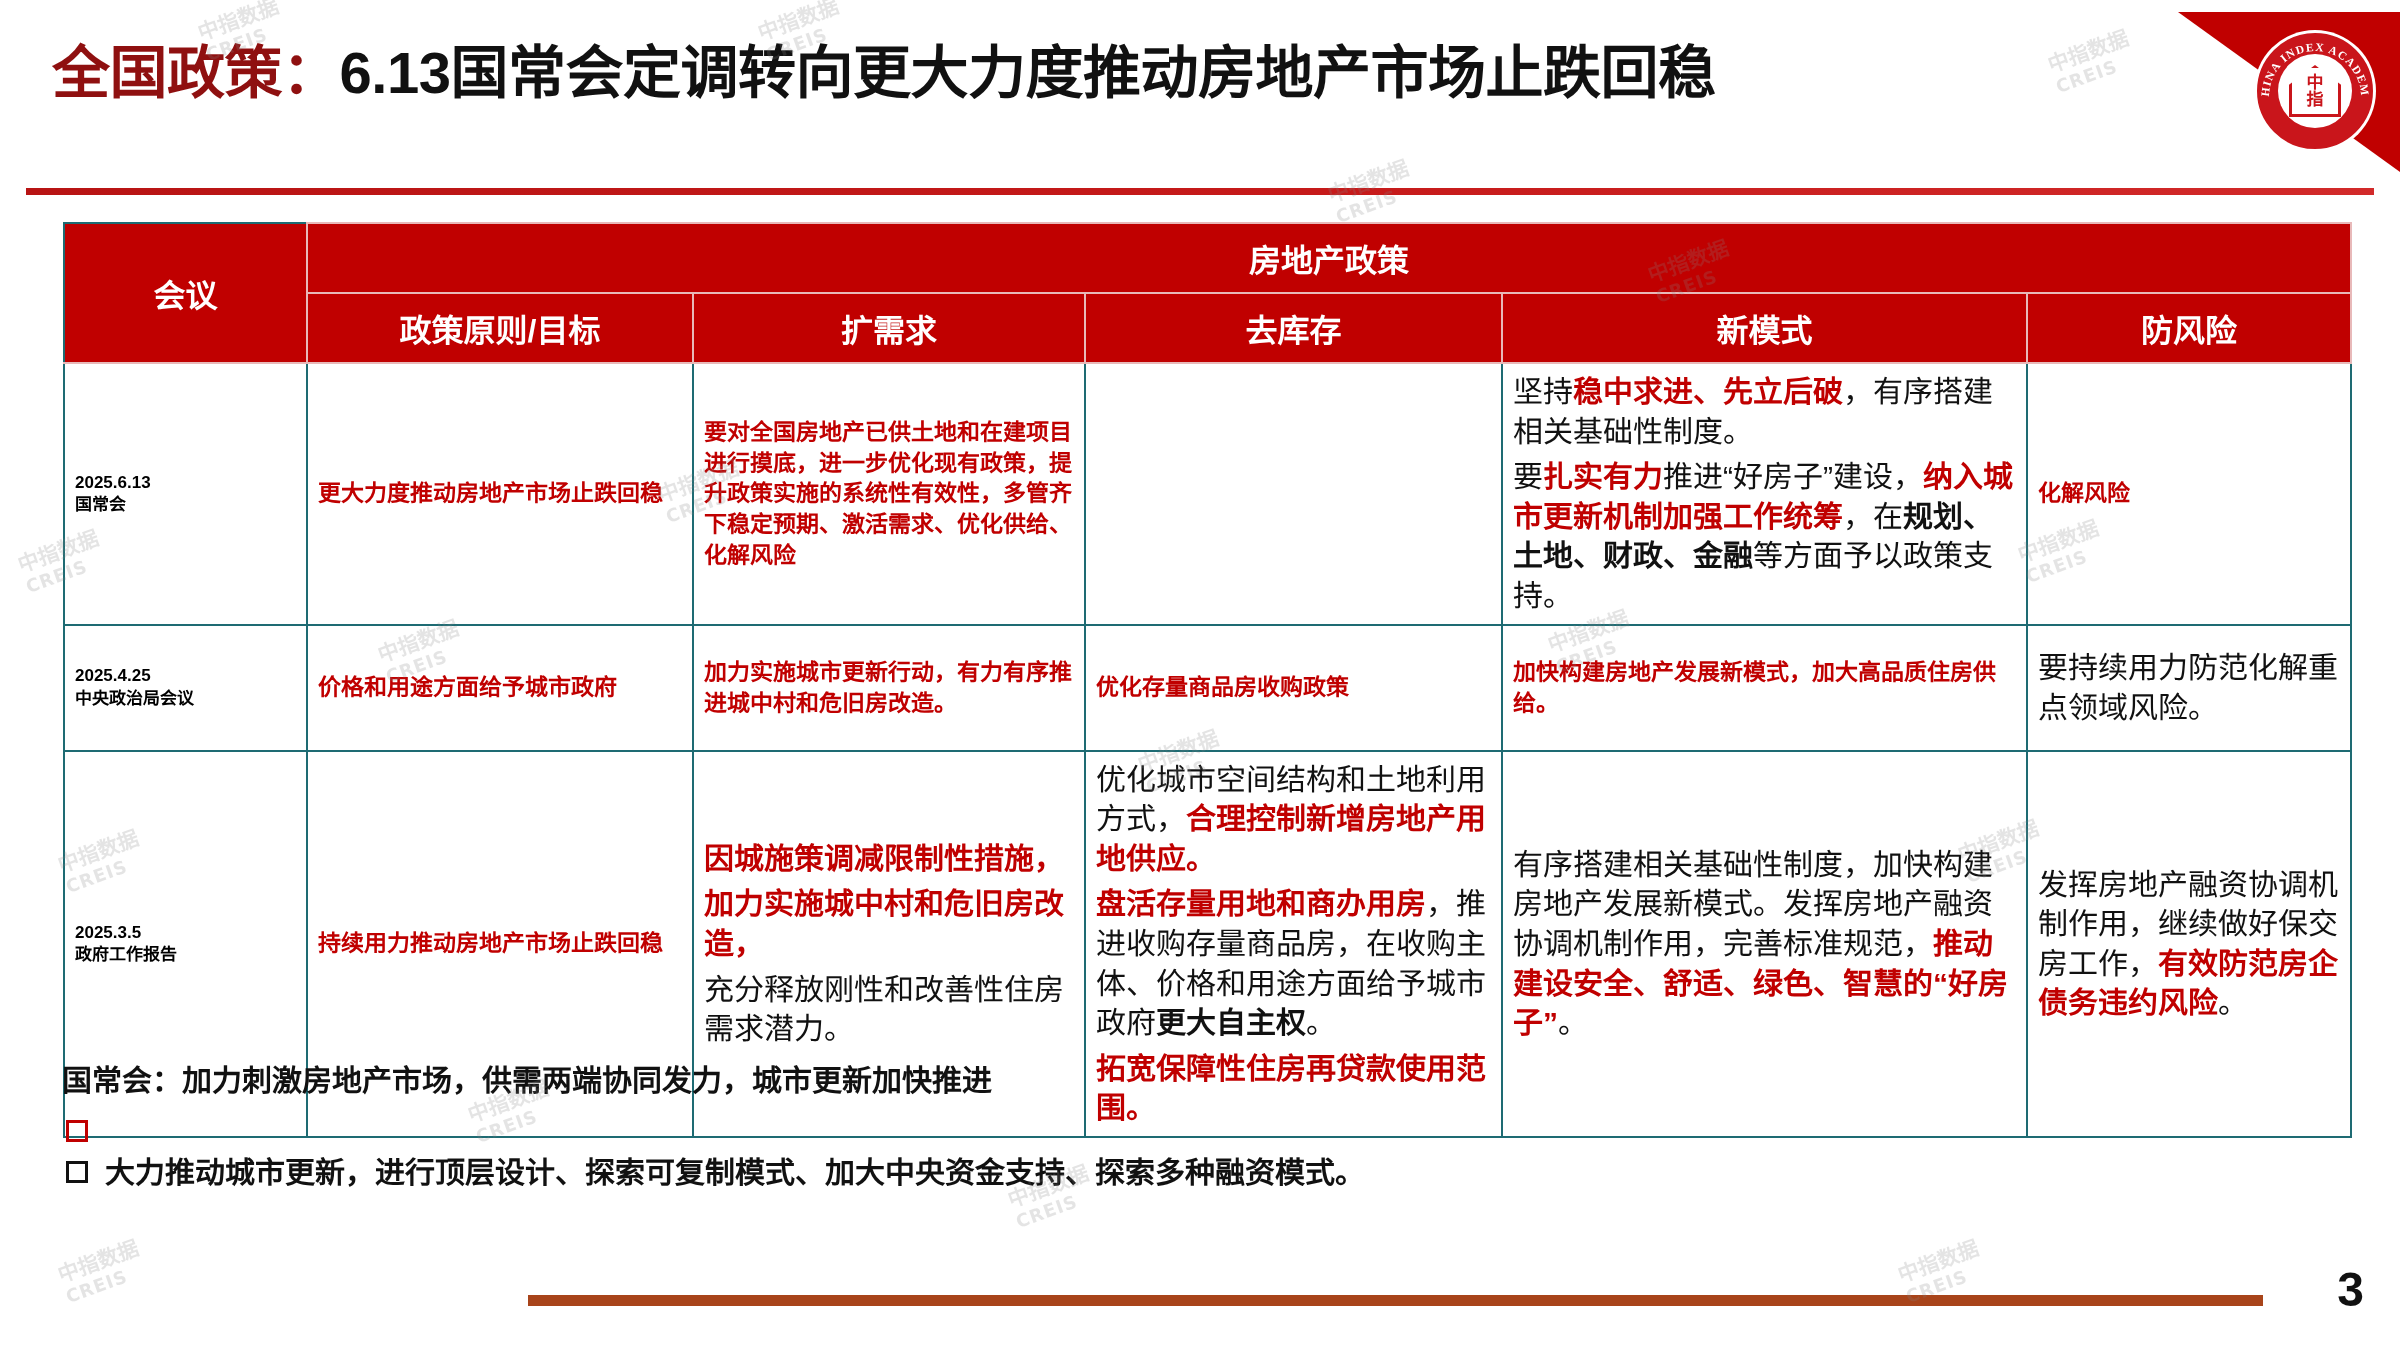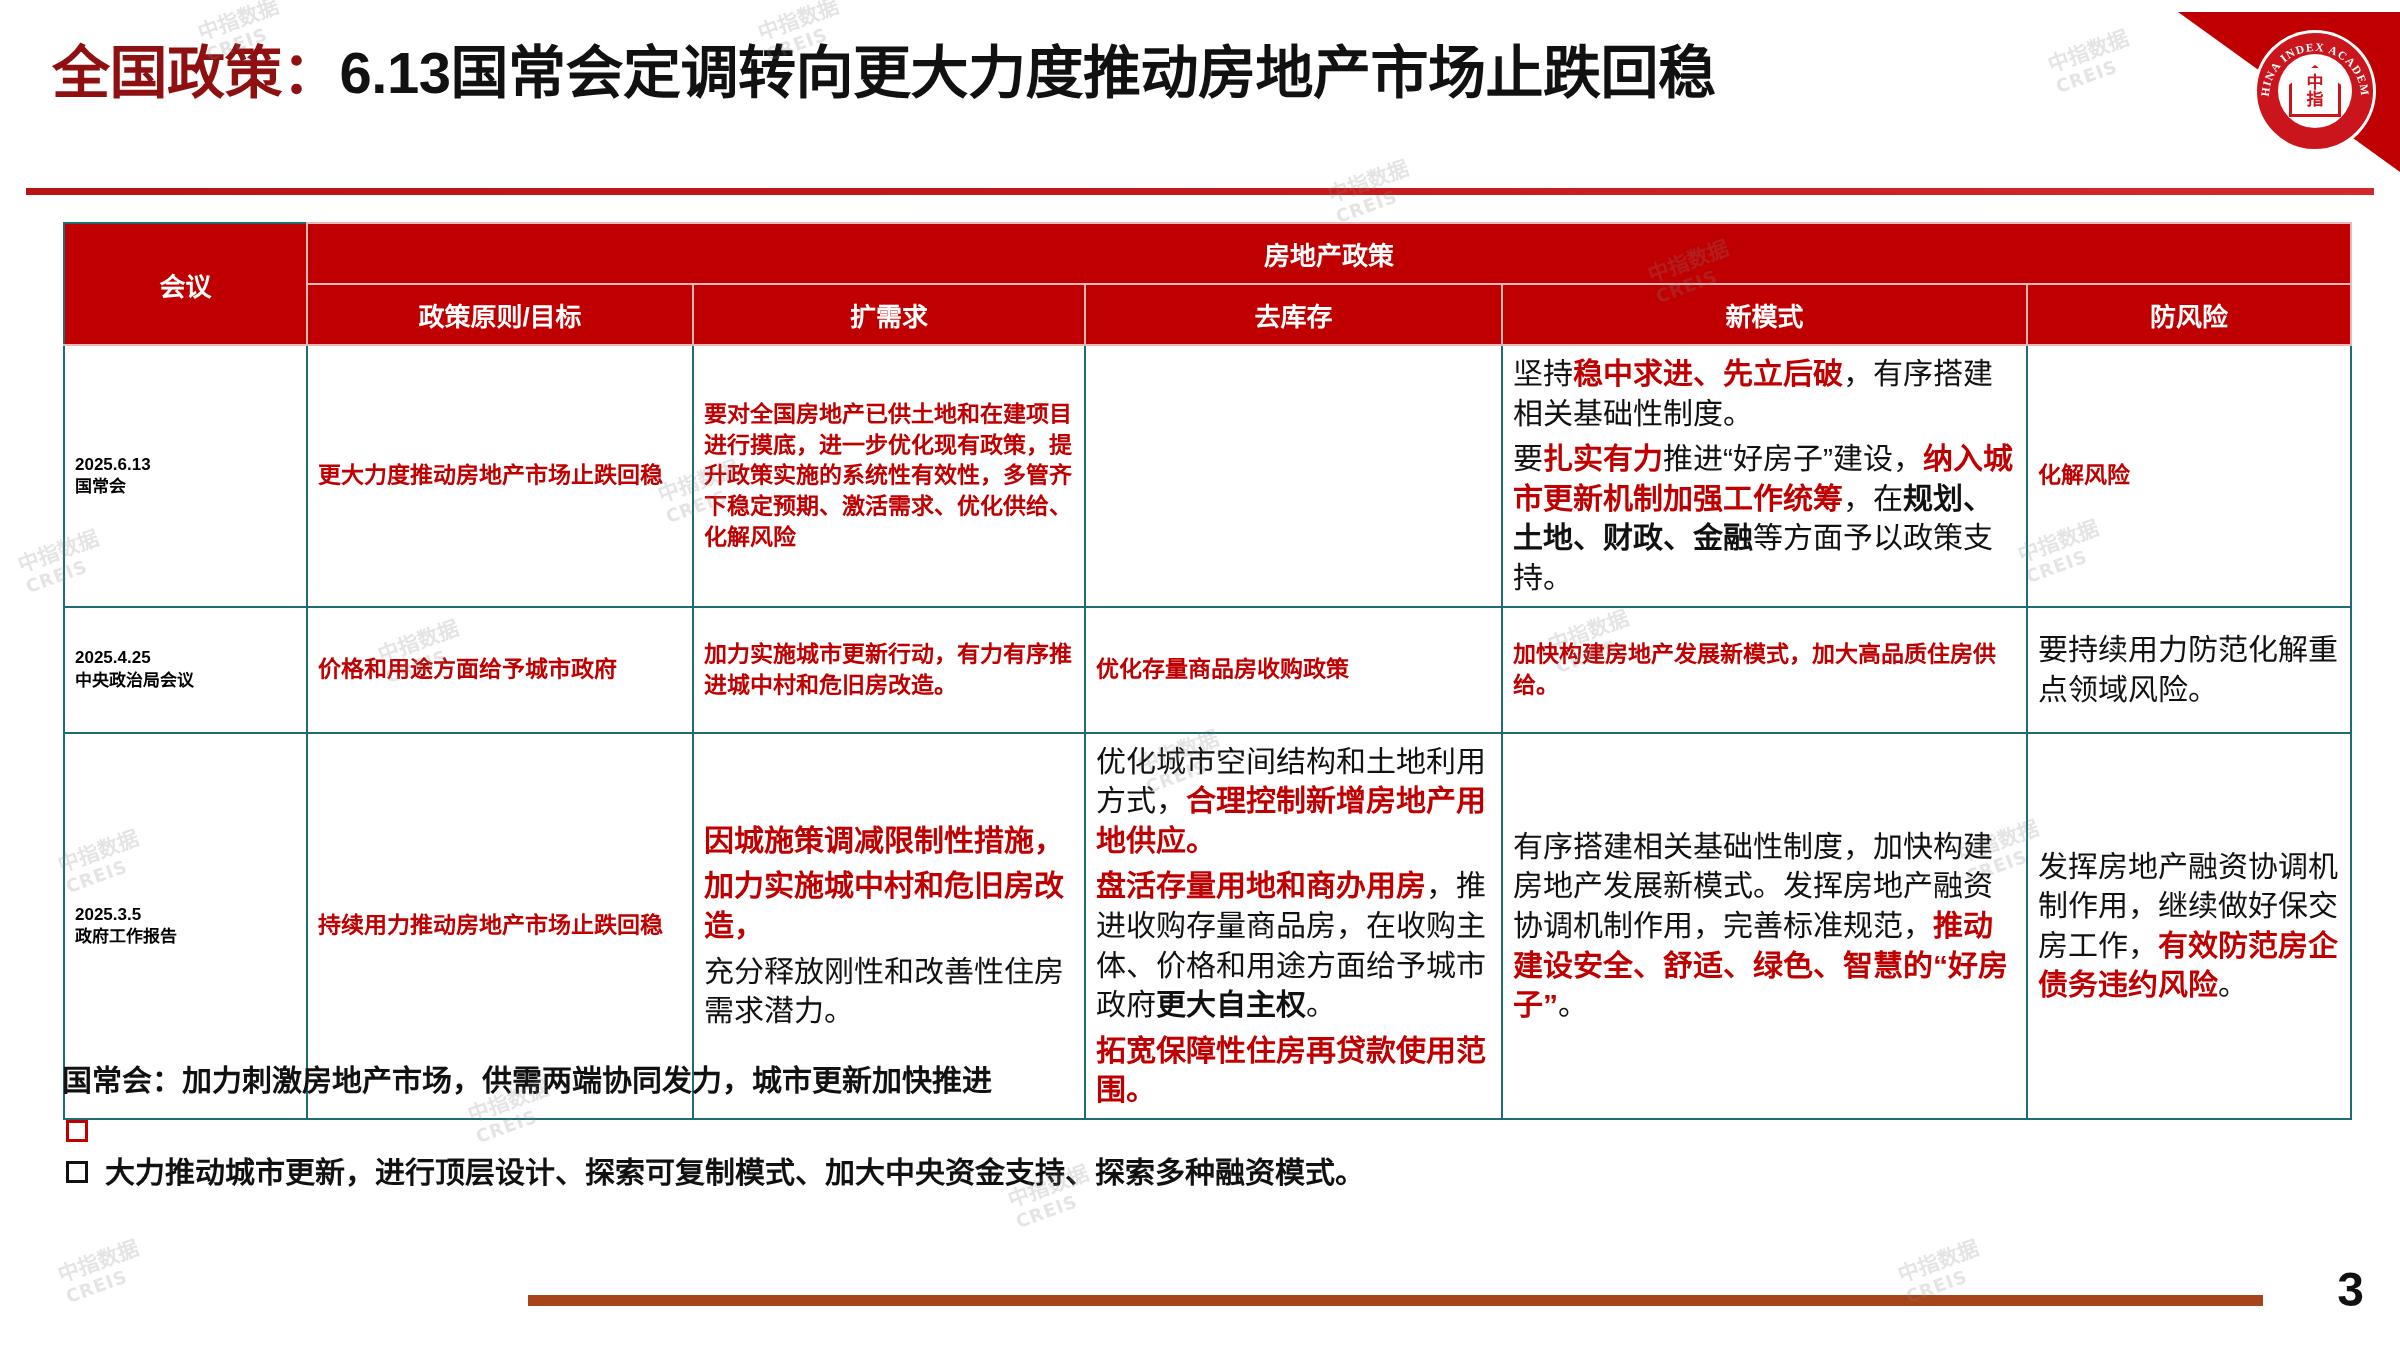--- a/index.html
+++ b/index.html
@@ -69,21 +69,21 @@
   .policy-table{
     position:absolute;left:63px;top:222px;width:2287px;
     border-collapse:collapse;table-layout:fixed;
   }
   .policy-table td,.policy-table th{
     border:2px solid #1e6b73;
     vertical-align:middle;padding:8px 10px;
   }
   .policy-table thead th{
     background:#c00000;color:#ffffff;border-color:#e8b9b9;
-    font-size:26px;font-weight:bold;text-align:center;
+    font-size:32px;font-weight:bold;text-align:center;
     padding:11px 6px;
   }
   thead th.hcol-meet{border-left-color:#1e6b73;border-top-color:#1e6b73;}
   .col-meeting{width:243px;}
   .col-principle{width:386px;}
   .col-demand{width:392px;}
   .col-stock{width:417px;}
   .col-model{width:525px;}
   .col-risk{width:324px;}
 

